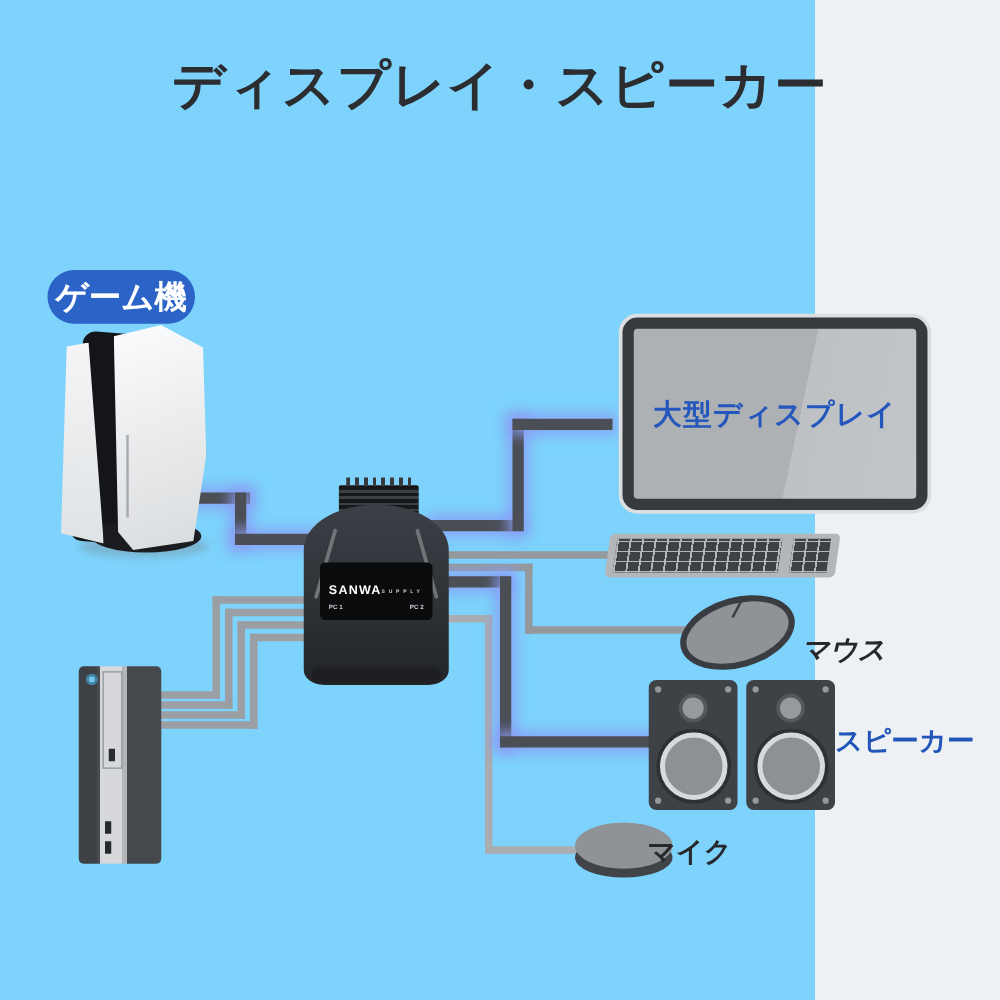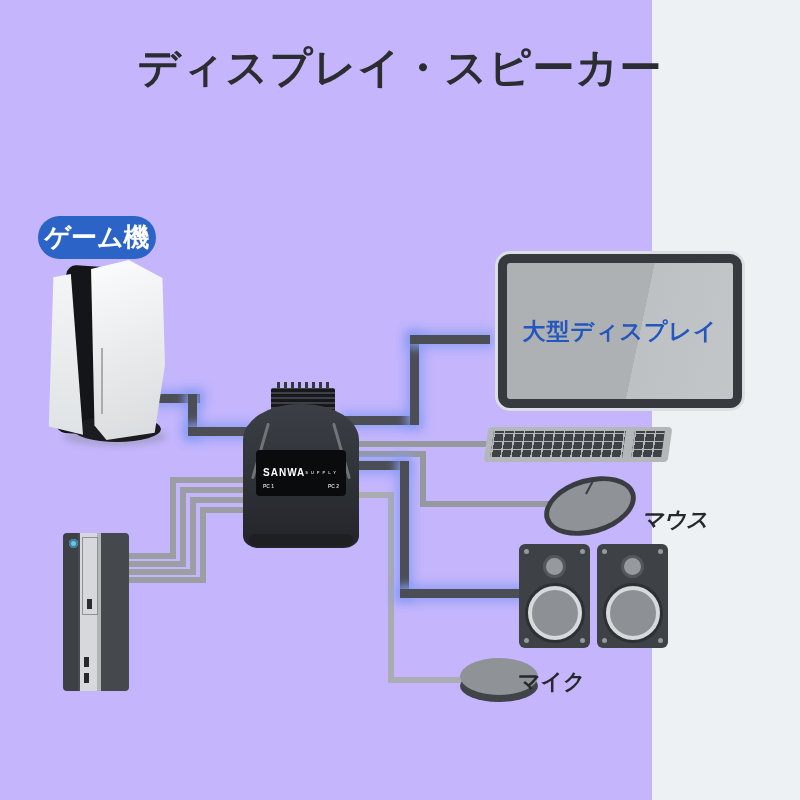--- a/index.html
+++ b/index.html
@@ -2,21 +2,21 @@
 <html><head>
 <meta charset="utf-8">
 <style>
   html,body{margin:0;padding:0;}
   body{
     width:800px;height:800px;overflow:hidden;
     background:#eef1f4;
     font-family:"Liberation Sans","DejaVu Sans",sans-serif;
     -webkit-font-smoothing:antialiased;
   }
-  #canvas{position:relative;width:652px;height:800px;background:#c4b5fd;}
+  #canvas{position:relative;width:652px;height:800px;background:#7dd3fc;}
 
   
   .title{
     position:absolute;left:0;top:42px;width:800px;
     text-align:center;color:#2b2d31;font-weight:800;
     font-size:42px;line-height:52px;letter-spacing:1px;
   }
 
   
   .badge{
@@ -239,20 +239,21 @@
     <div class="woofer"></div>
   </div>
   <div class="speaker s2">
     <div class="screw a"></div>
     <div class="screw b"></div>
     <div class="screw c"></div>
     <div class="screw d"></div>
     <div class="tweeter"></div>
     <div class="woofer"></div>
   </div>
+  <div class="dlabel blue lab-spk">スピーカー</div>
 
   <div class="mic">
     <div class="rim"></div>
     <div class="top"></div>
   </div>
   <div class="dlabel lab-mic">マイク</div>
 
 </div>
 
 </body></html>

